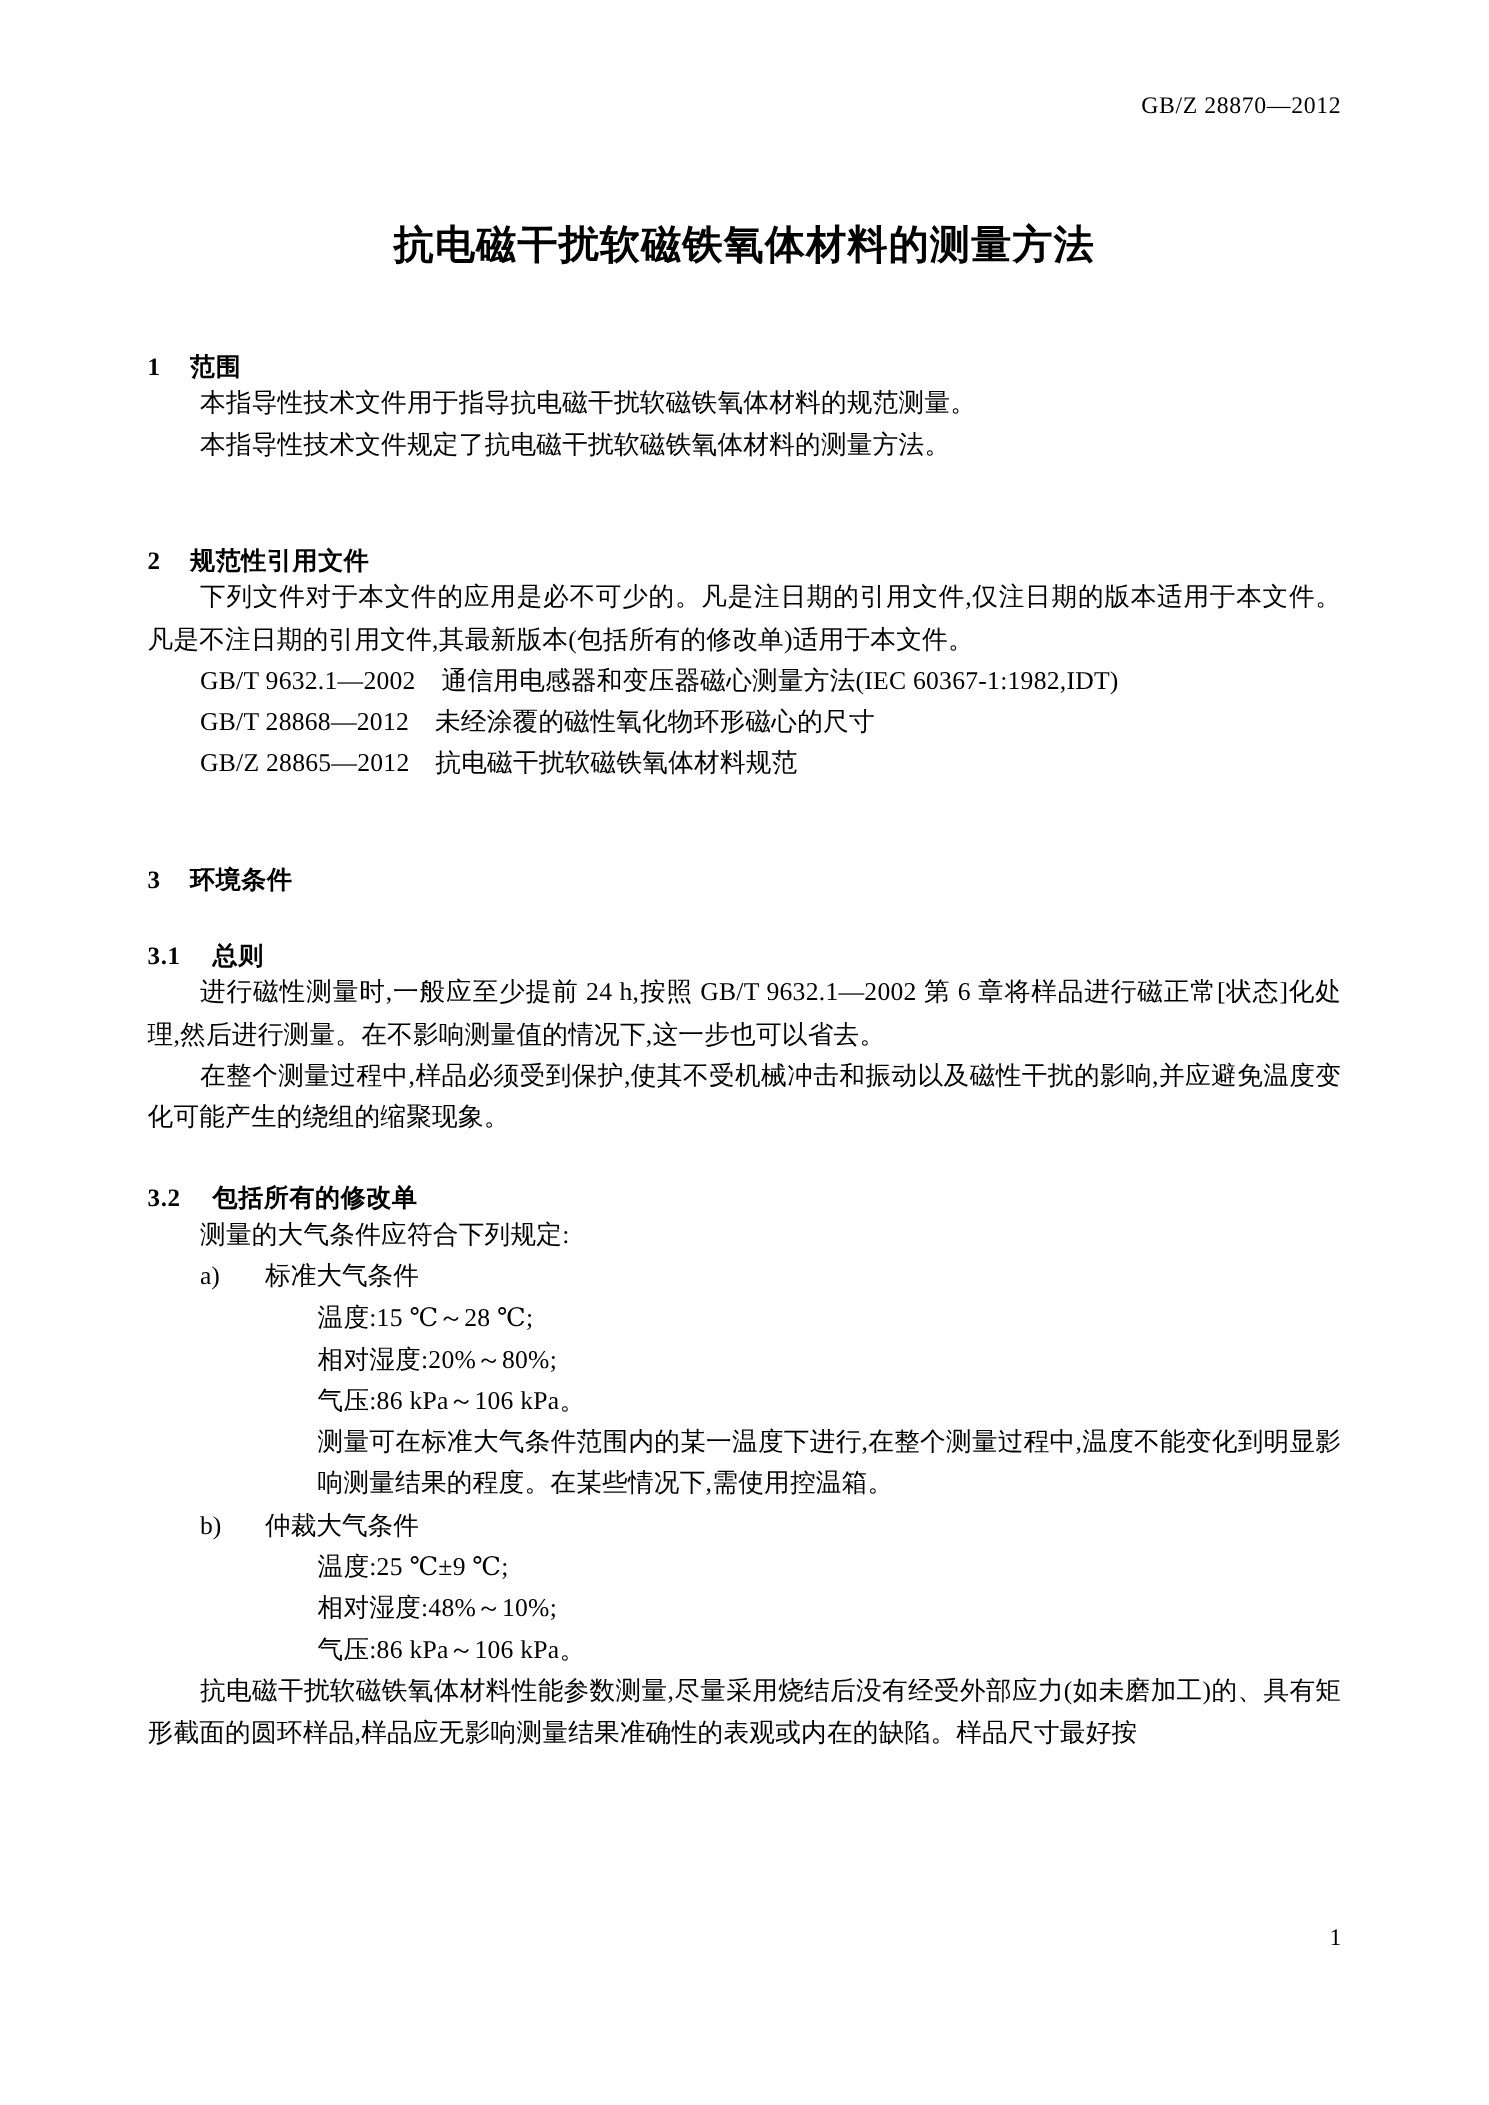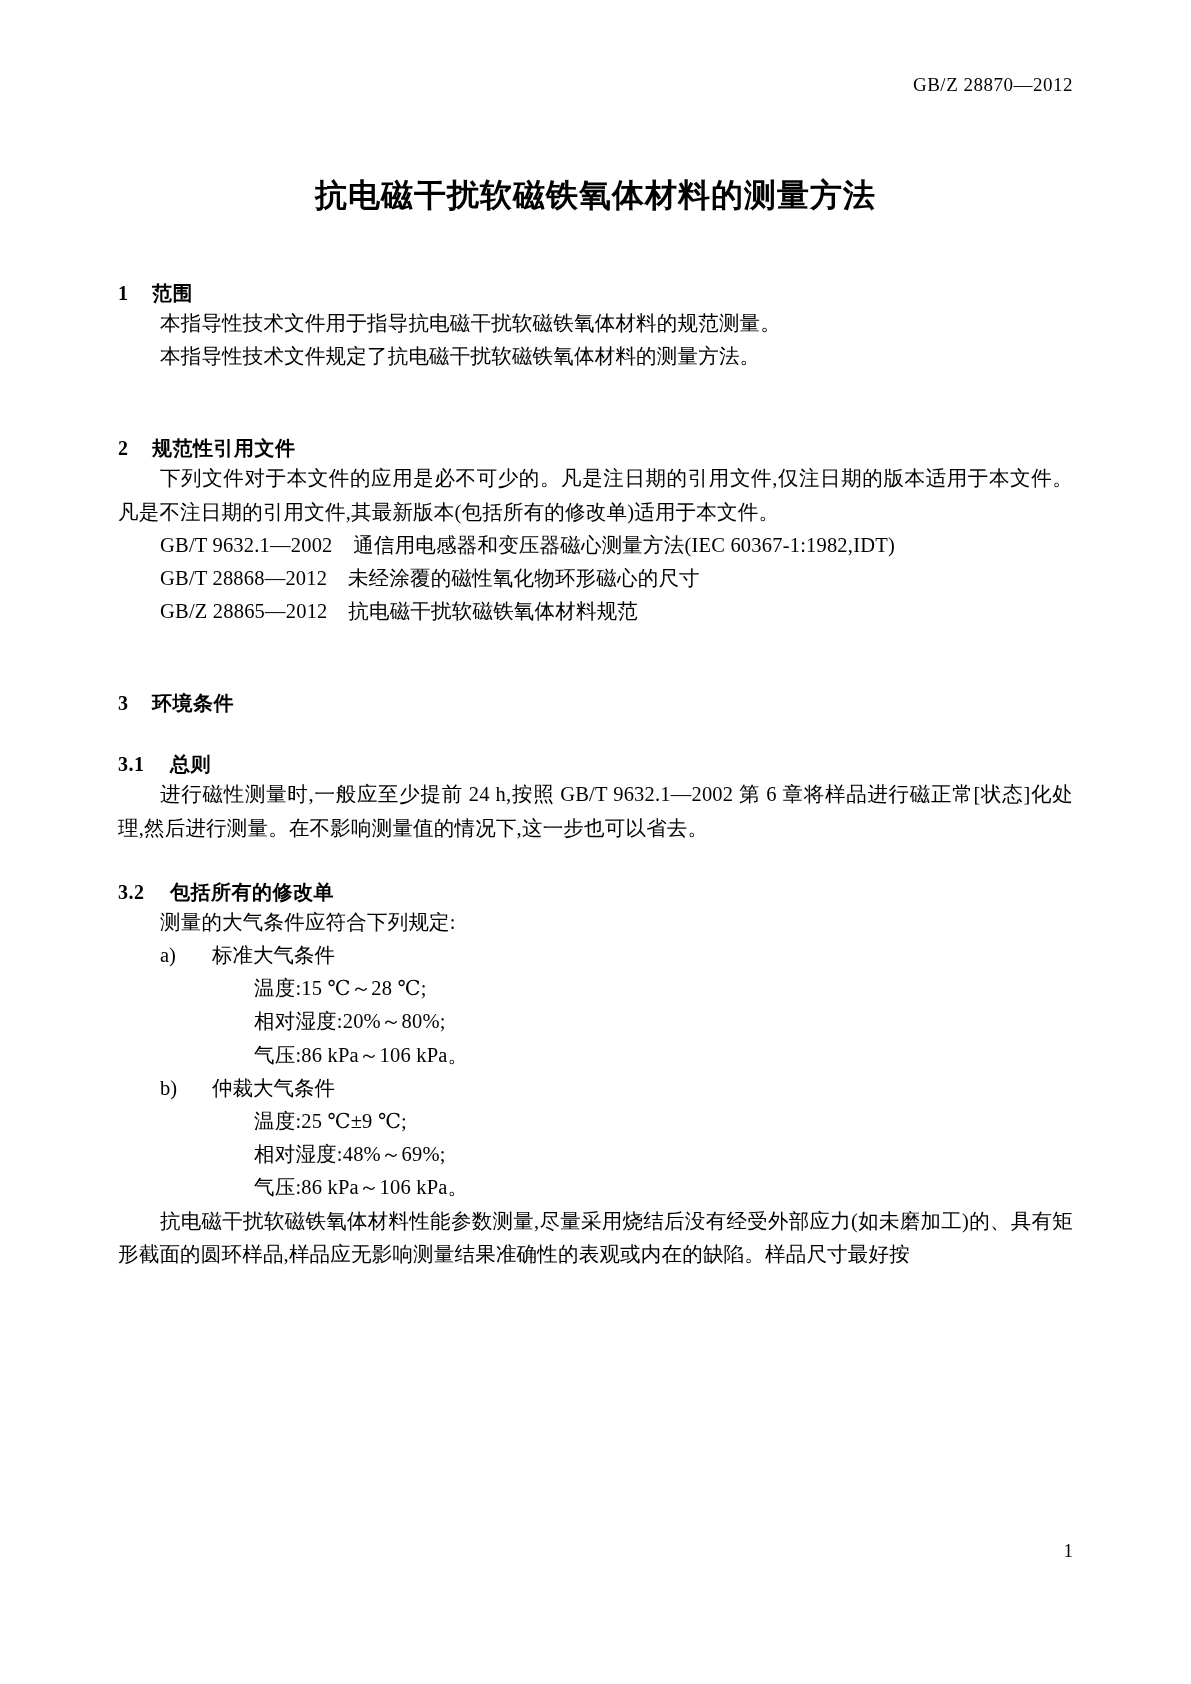--- a/index.html
+++ b/index.html
@@ -153,40 +153,42 @@
     <p class="ref-line latin">GB/Z 28865—2012　抗电磁干扰软磁铁氧体材料规范</p>
 
     <div class="h1">
       <span class="num latin">3</span><span>环境条件</span>
     </div>
 
     <div class="h2">
       <span class="num latin">3.1</span><span>总则</span>
     </div>
     <p class="body indent1 first-block">进行磁性测量时,一般应至少提前 24 h,按照 GB/T 9632.1—2002 第 6 章将样品进行磁正常[状态]化处理,然后进行测量。在不影响测量值的情况下,这一步也可以省去。</p>
+    <p class="body indent1">在整个测量过程中,样品必须受到保护,使其不受机械冲击和振动以及磁性干扰的影响,并应避免温度变化可能产生的绕组的缩聚现象。</p>
 
     <div class="h2">
       <span class="num latin">3.2</span><span>包括所有的修改单</span>
     </div>
     <p class="body indent1 first-block">测量的大气条件应符合下列规定:</p>
 
     <div class="list-item">
       <span class="marker latin">a)</span>
       <span class="itext">标准大气条件</span>
     </div>
     <p class="sub-line latin">温度:15 ℃～28 ℃;</p>
     <p class="sub-line latin">相对湿度:20%～80%;</p>
     <p class="sub-line latin">气压:86 kPa～106 kPa。</p>
+    <p class="sub-para">测量可在标准大气条件范围内的某一温度下进行,在整个测量过程中,温度不能变化到明显影响测量结果的程度。在某些情况下,需使用控温箱。</p>
 
     <div class="list-item">
       <span class="marker latin">b)</span>
       <span class="itext">仲裁大气条件</span>
     </div>
     <p class="sub-line latin">温度:25 ℃±9 ℃;</p>
-    <p class="sub-line latin">相对湿度:48%～69%;</p>
+    <p class="sub-line latin">相对湿度:48%～10%;</p>
     <p class="sub-line latin">气压:86 kPa～106 kPa。</p>
 
     <p class="body indent1 first-block">抗电磁干扰软磁铁氧体材料性能参数测量,尽量采用烧结后没有经受外部应力(如未磨加工)的、具有矩形截面的圆环样品,样品应无影响测量结果准确性的表观或内在的缺陷。样品尺寸最好按</p>
 
   </div>
 
   <div class="page-num latin">1</div>
 </div>
 
 </body></html>

